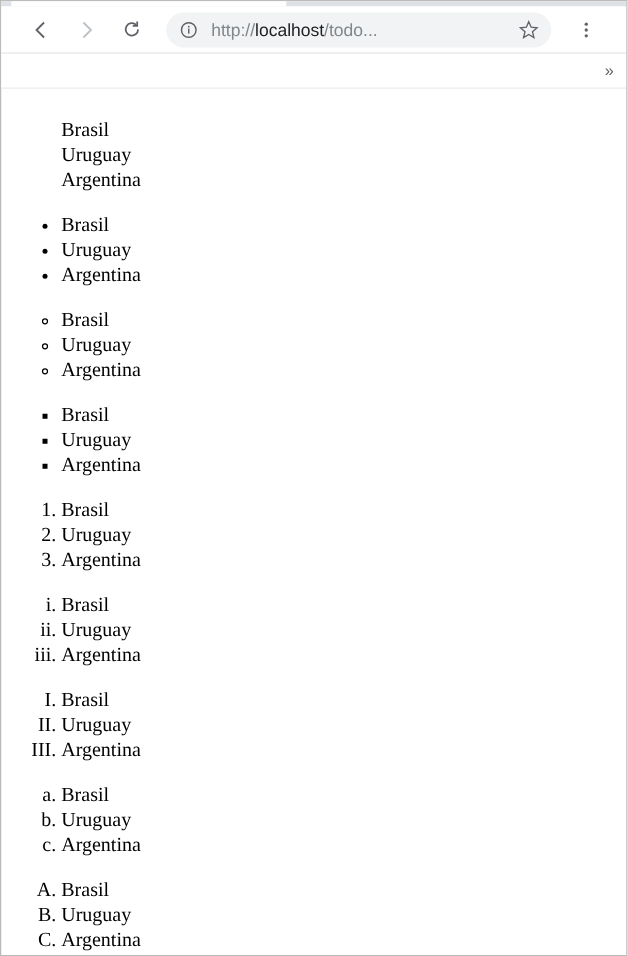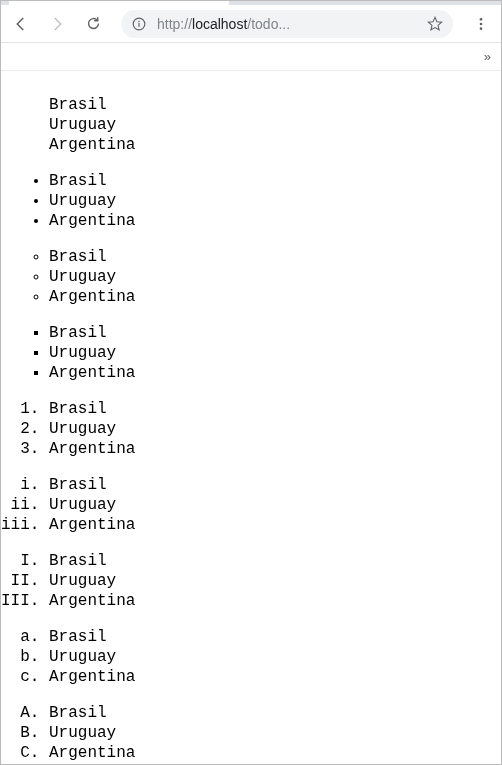--- a/index.html
+++ b/index.html
@@ -62,21 +62,21 @@
       color: #5f6368;
       border-radius: 50%;
     }
     
     .toolbar {
       height: 38px;
       background: #fff;
       border-bottom: 1px solid #e1e3e6;
       display: flex;
       align-items: center;
-      padding: 0 6px;
+      padding: 0 18px;
       gap: 8px;
     }
     .nav-btn {
       width: 28px;
       height: 28px;
       display: flex;
       align-items: center;
       justify-content: center;
       color: #5f6368;
       border-radius: 50%;
@@ -144,21 +144,20 @@
     .page {
       padding: 8px 8px 8px 8px;
       font-family: "Times New Roman", Times, serif;
       font-size: 16px;
       color: #000;
       line-height: 1.25;
     }
     .page ul, .page ol {
       padding-left: 40px;
       margin: 16px 0;
-      font-family: Liberation Mono, monospace;
     }
     .page ul.none { list-style-type: none; }
     .page ul.disc { list-style-type: disc; }
     .page ul.circle { list-style-type: circle; }
     .page ul.square { list-style-type: square; }
     .page ol.decimal { list-style-type: decimal; }
     .page ol.lower-roman { list-style-type: lower-roman; }
     .page ol.upper-roman { list-style-type: upper-roman; }
     .page ol.lower-alpha { list-style-type: lower-alpha; }
     .page ol.upper-alpha { list-style-type: upper-alpha; }

